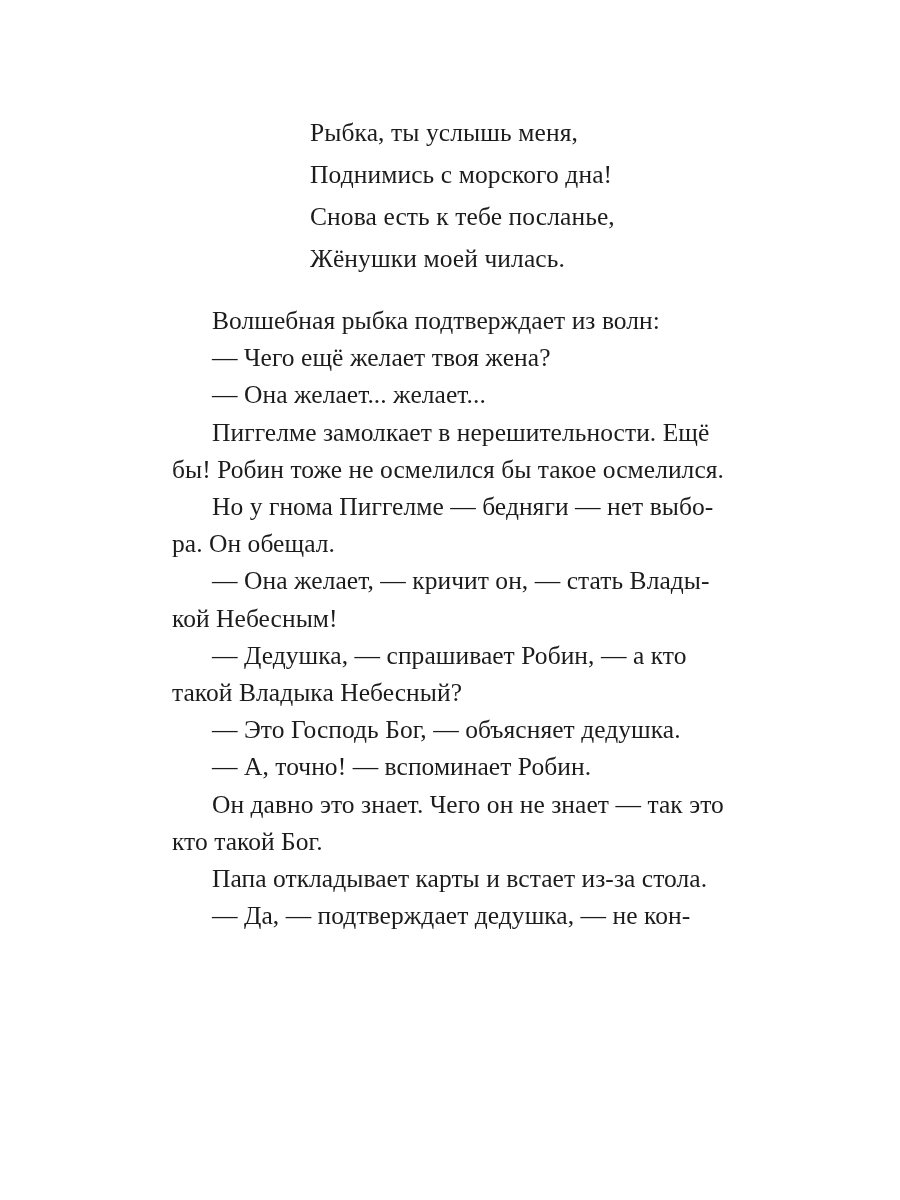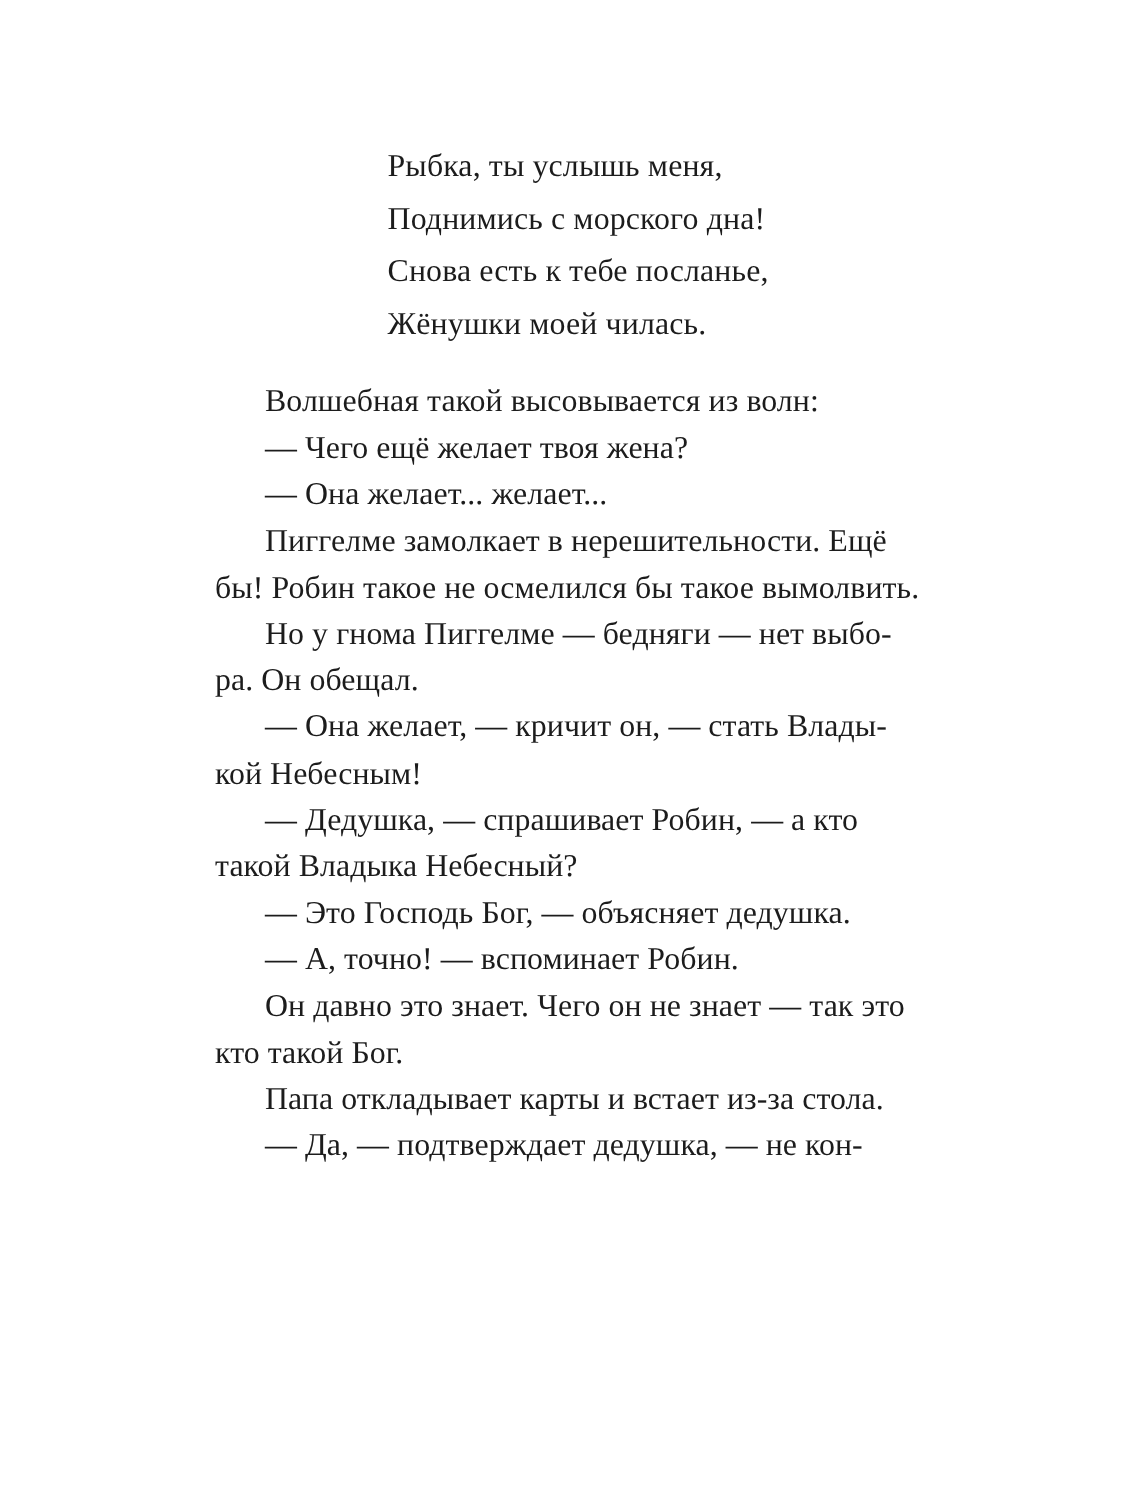--- a/index.html
+++ b/index.html
@@ -83,34 +83,34 @@
     <div class="verse">
       <div class="verse-line">Рыбка, ты услышь меня,</div>
       <div class="verse-line">Поднимись с морского дна!</div>
       <div class="verse-line">Снова есть к тебе посланье,</div>
       <div class="verse-line">Жёнушки моей чилась.</div>
     </div>
 
     <div class="prose">
 
       <p class="para">
-        <span class="ln indent">Волшебная такой высовывается из волн:</span>
+        <span class="ln indent">Волшебная рыбка подтверждает из волн:</span>
       </p>
 
       <p class="para">
         <span class="ln indent">— Чего ещё желает твоя жена?</span>
       </p>
 
       <p class="para">
         <span class="ln indent">— Она желает... желает...</span>
       </p>
 
       <p class="para">
         <span class="ln indent">Пиггелме замолкает в нерешительности. Ещё</span>
-        <span class="ln">бы! Робин такое не осмелился бы такое вымолвить.</span>
+        <span class="ln">бы! Робин тоже не осмелился бы такое осмелился.</span>
       </p>
 
       <p class="para">
         <span class="ln indent">Но у гнома Пиггелме — бедняги — нет выбо-</span>
         <span class="ln">ра. Он обещал.</span>
       </p>
 
       <p class="para">
         <span class="ln indent">— Она желает, — кричит он, — стать Влады-</span>
         <span class="ln">кой Небесным!</span>

